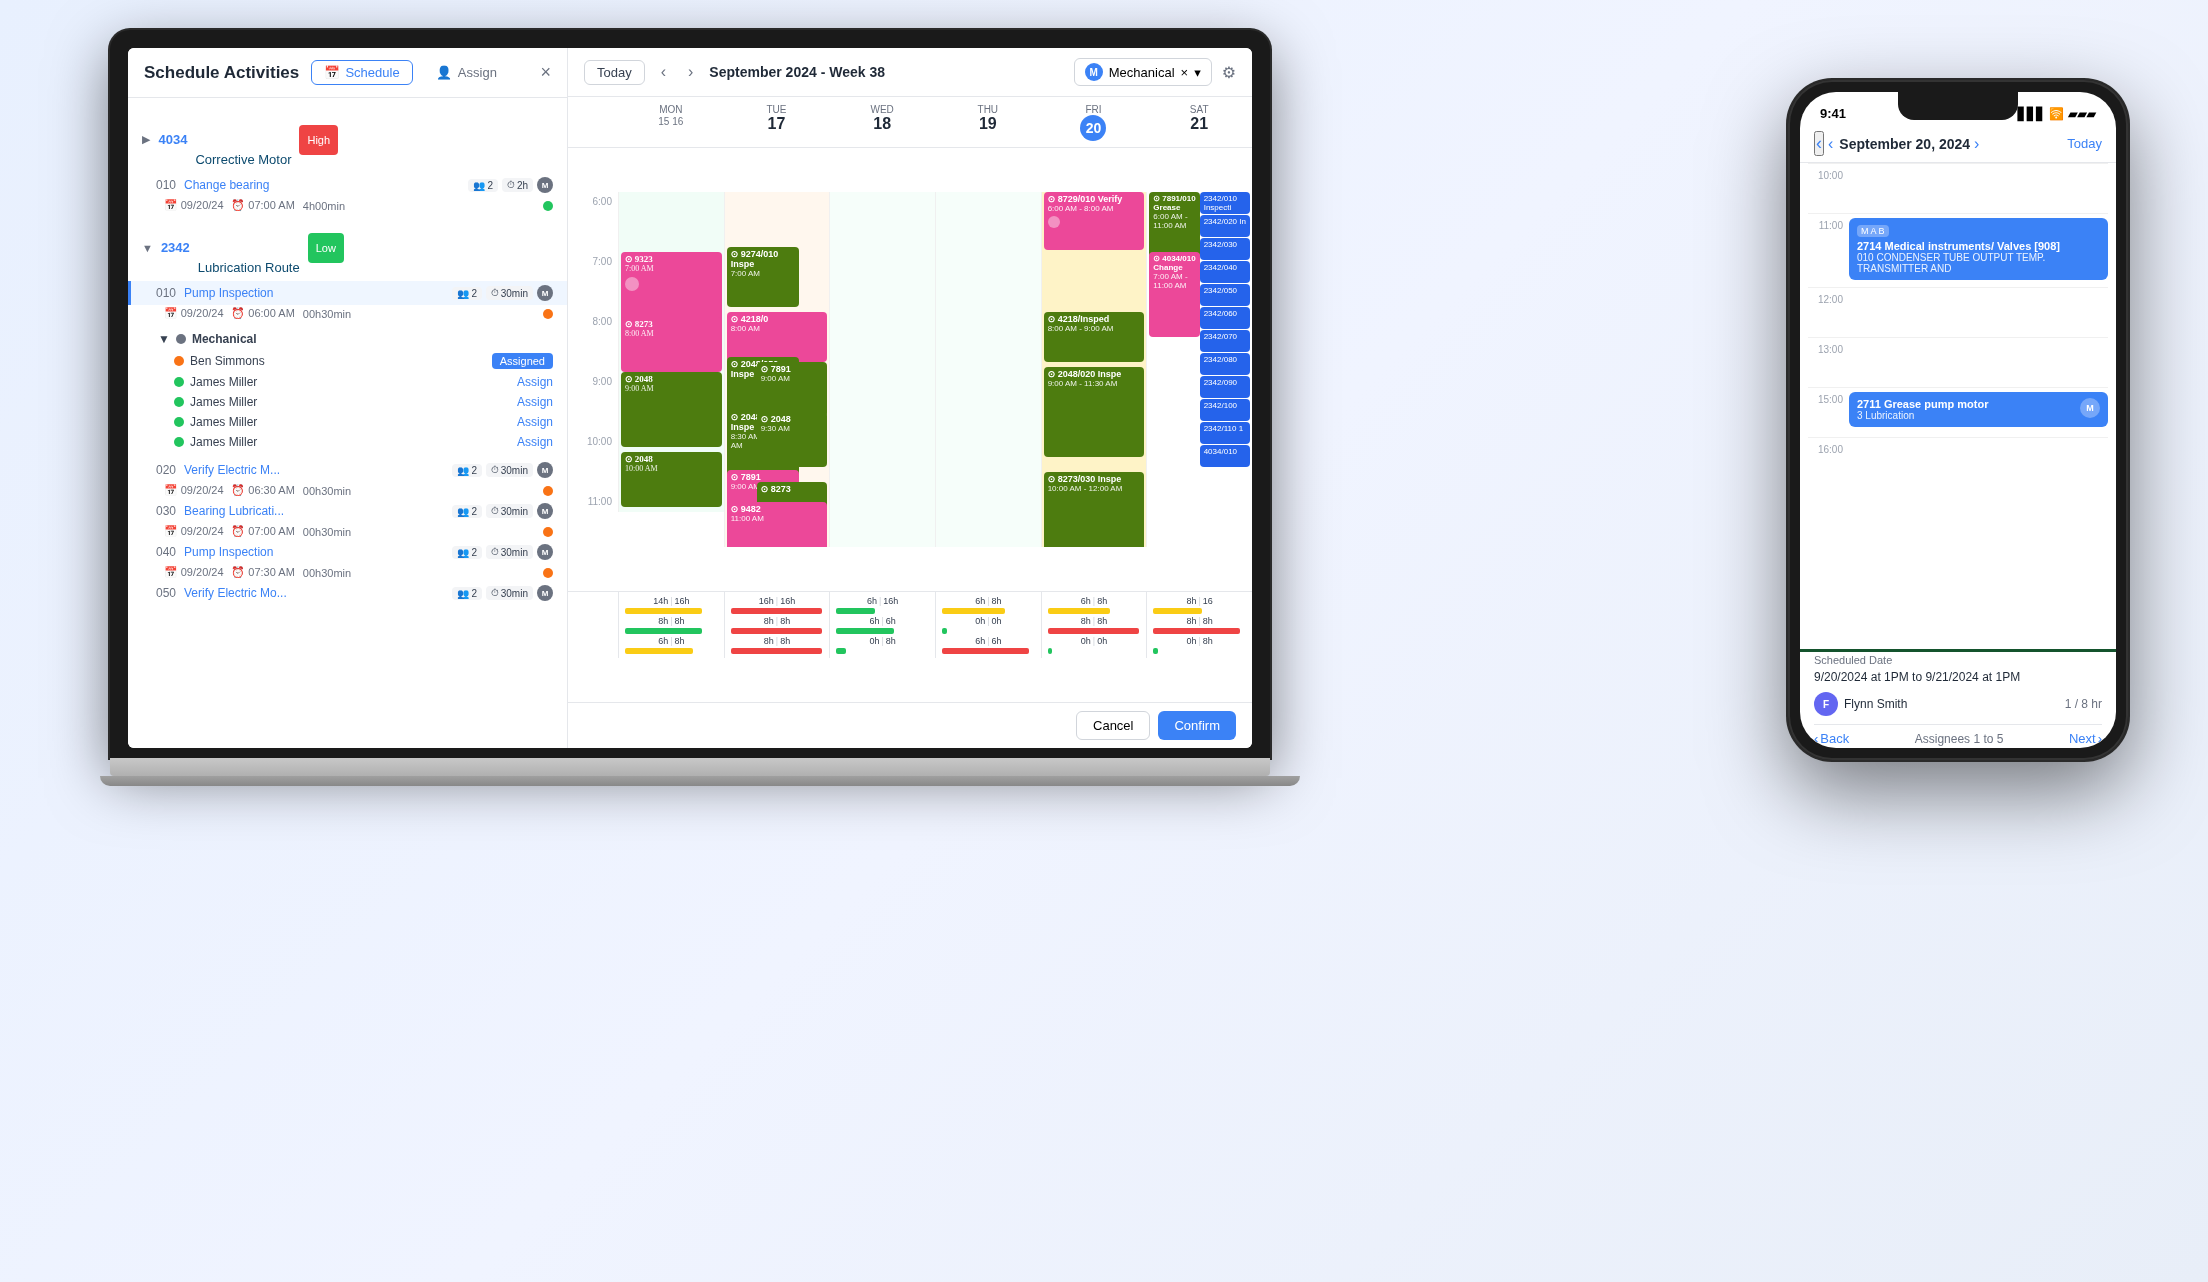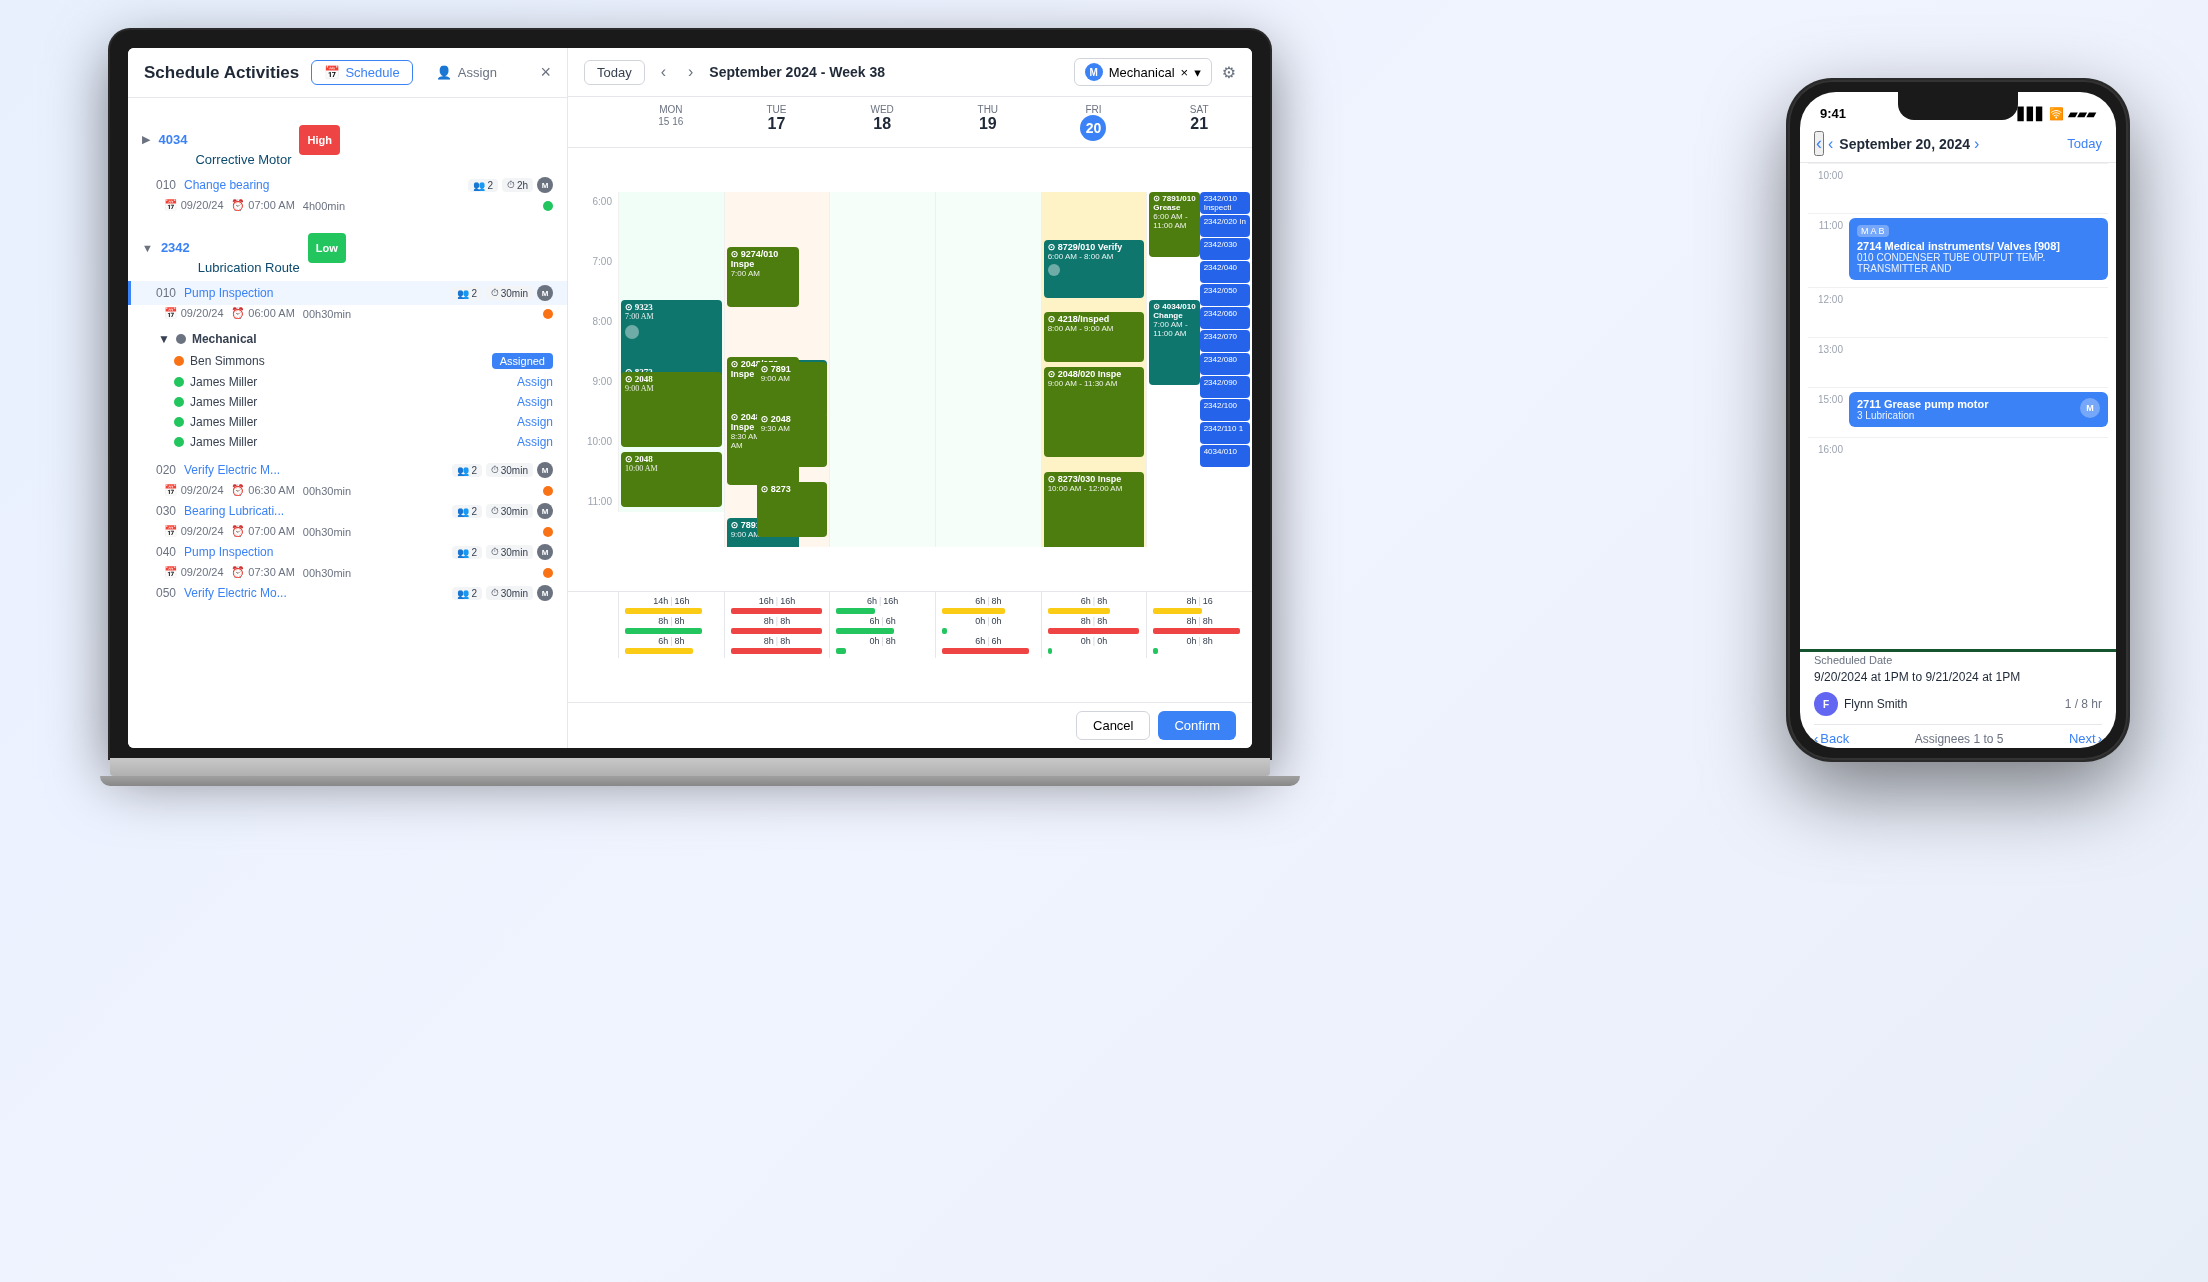--- a/index.html
+++ b/index.html
@@ -139,21 +139,21 @@
     }
     .wo-name {
       color: #0c4a6e;
       font-size: 13px;
       margin-top: 40px;
     }
     .badge {
       padding: 9px 8px;
       border-radius: 4px;
       font-size: 11px;
-      font-weight: 700;
+      font-weight: 400;
     }
     .badge-high { background: #ef4444; color: #fff; }
     .badge-low { background: #22c55e; color: #fff; }
 
     .activity-row {
       display: flex;
       align-items: center;
       padding: 4px 14px 4px 28px;
       gap: 8px;
       cursor: pointer;
@@ -416,21 +416,21 @@
       position: absolute;
       left: 2px;
       right: 2px;
       border-radius: 4px;
       padding: 2px 4px;
       font-size: 9px;
       color: #fff;
       overflow: hidden;
       cursor: pointer;
     }
-    .event-green { background: #0f766e; margin-top: 48px; }
+    .event-green { background: #ec4899; }
     .event-orange { background: #4d7c0f; }
     .event-blue { background: #2563eb; }
     .cal-event .event-id { font-weight: 700; font-size: 9px; }
     .cal-event .event-time { font-size: 8px; opacity: 0.9; }
 
     
     .resource-footer {
       border-top: 1px solid #e5e7eb;
       display: grid;
       grid-template-columns: 50px repeat(6, 1fr);

